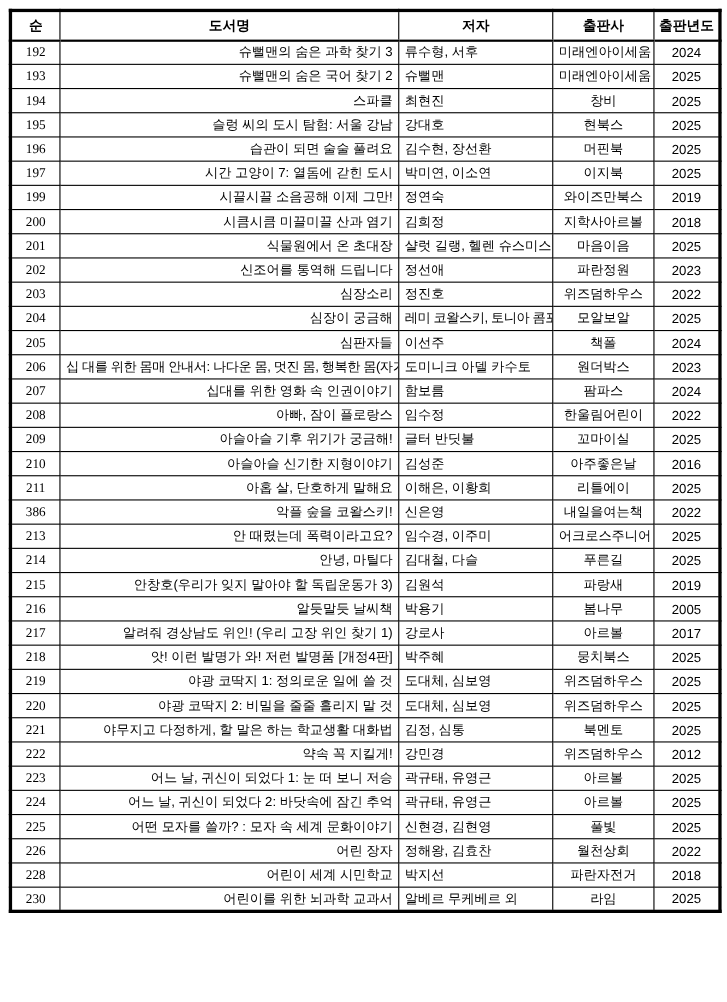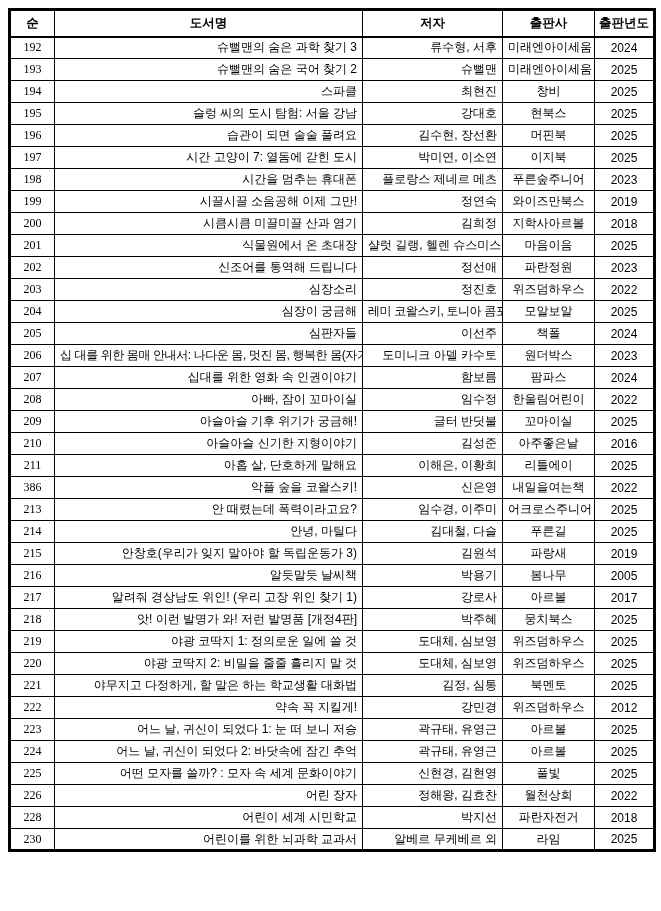--- a/index.html
+++ b/index.html
@@ -40,21 +40,21 @@
     padding: 0 4px;
     border-bottom: 2px solid #000000;
   }
   table.book-table tbody td {
     height: 22px;
     font-size: 12px;
     padding: 0 5px;
   }
   td.no   { text-align: center; padding: 0 2px; font-family: Liberation Serif, serif; }
   td.title{ text-align: right; }
-  td.author{ text-align: right; }
+  td.author{ text-align: left; }
   td.publisher{ text-align: center; }
   td.year { text-align: center; }
   td.small { font-size: 9.5px; letter-spacing: -0.4px; }
 </style>
 </head>
 <body>
 
 <div class="page">
   <table class="book-table">
     <colgroup>
@@ -110,27 +110,20 @@
           <td class="year">2025</td>
         </tr>
         <tr>
           <td class="no">197</td>
           <td class="title">시간 고양이 7: 열돔에 갇힌 도시</td>
           <td class="author">박미연, 이소연</td>
           <td class="publisher">이지북</td>
           <td class="year">2025</td>
         </tr>
         <tr>
-          <td class="no">198</td>
-          <td class="title">시간을 멈추는 휴대폰</td>
-          <td class="author">플로랑스 제네르 메츠</td>
-          <td class="publisher">푸른숲주니어</td>
-          <td class="year">2023</td>
-        </tr>
-        <tr>
           <td class="no">199</td>
           <td class="title">시끌시끌 소음공해 이제 그만!</td>
           <td class="author">정연숙</td>
           <td class="publisher">와이즈만북스</td>
           <td class="year">2019</td>
         </tr>
         <tr>
           <td class="no">200</td>
           <td class="title">시큼시큼 미끌미끌 산과 염기</td>
           <td class="author">김희정</td>
@@ -181,21 +174,21 @@
         </tr>
         <tr>
           <td class="no">207</td>
           <td class="title">십대를 위한 영화 속 인권이야기</td>
           <td class="author">함보름</td>
           <td class="publisher">팜파스</td>
           <td class="year">2024</td>
         </tr>
         <tr>
           <td class="no">208</td>
-          <td class="title">아빠, 잠이 꼬마이실</td>
+          <td class="title">아빠, 잠이 플로랑스</td>
           <td class="author">임수정</td>
           <td class="publisher">한울림어린이</td>
           <td class="year">2022</td>
         </tr>
         <tr>
           <td class="no">209</td>
           <td class="title">아슬아슬 기후 위기가 궁금해!</td>
           <td class="author">글터 반딧불</td>
           <td class="publisher">꼬마이실</td>
           <td class="year">2025</td>

